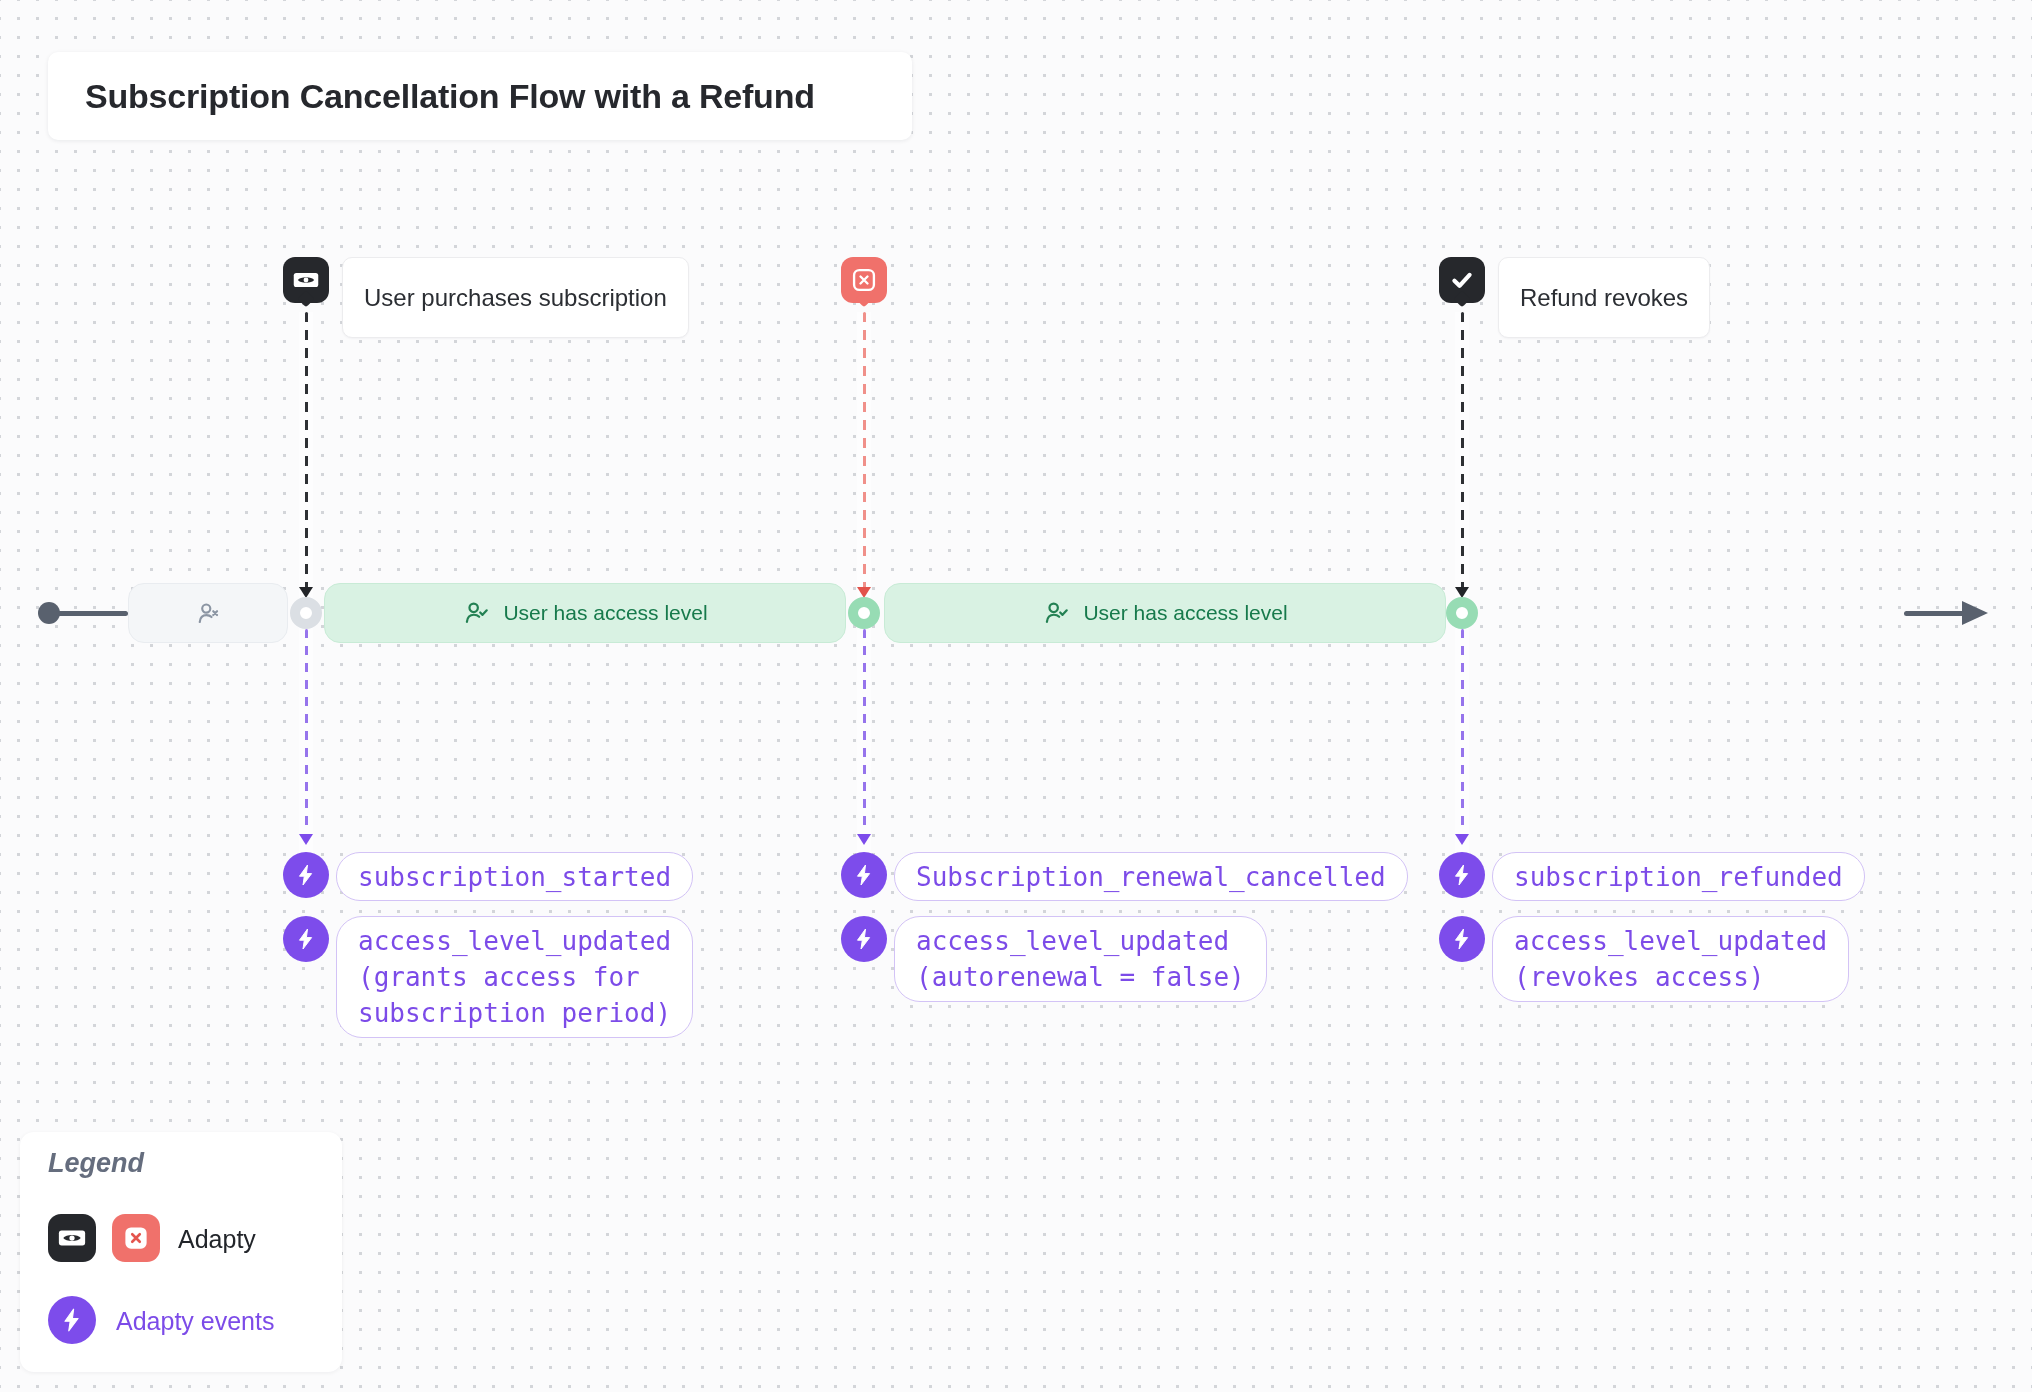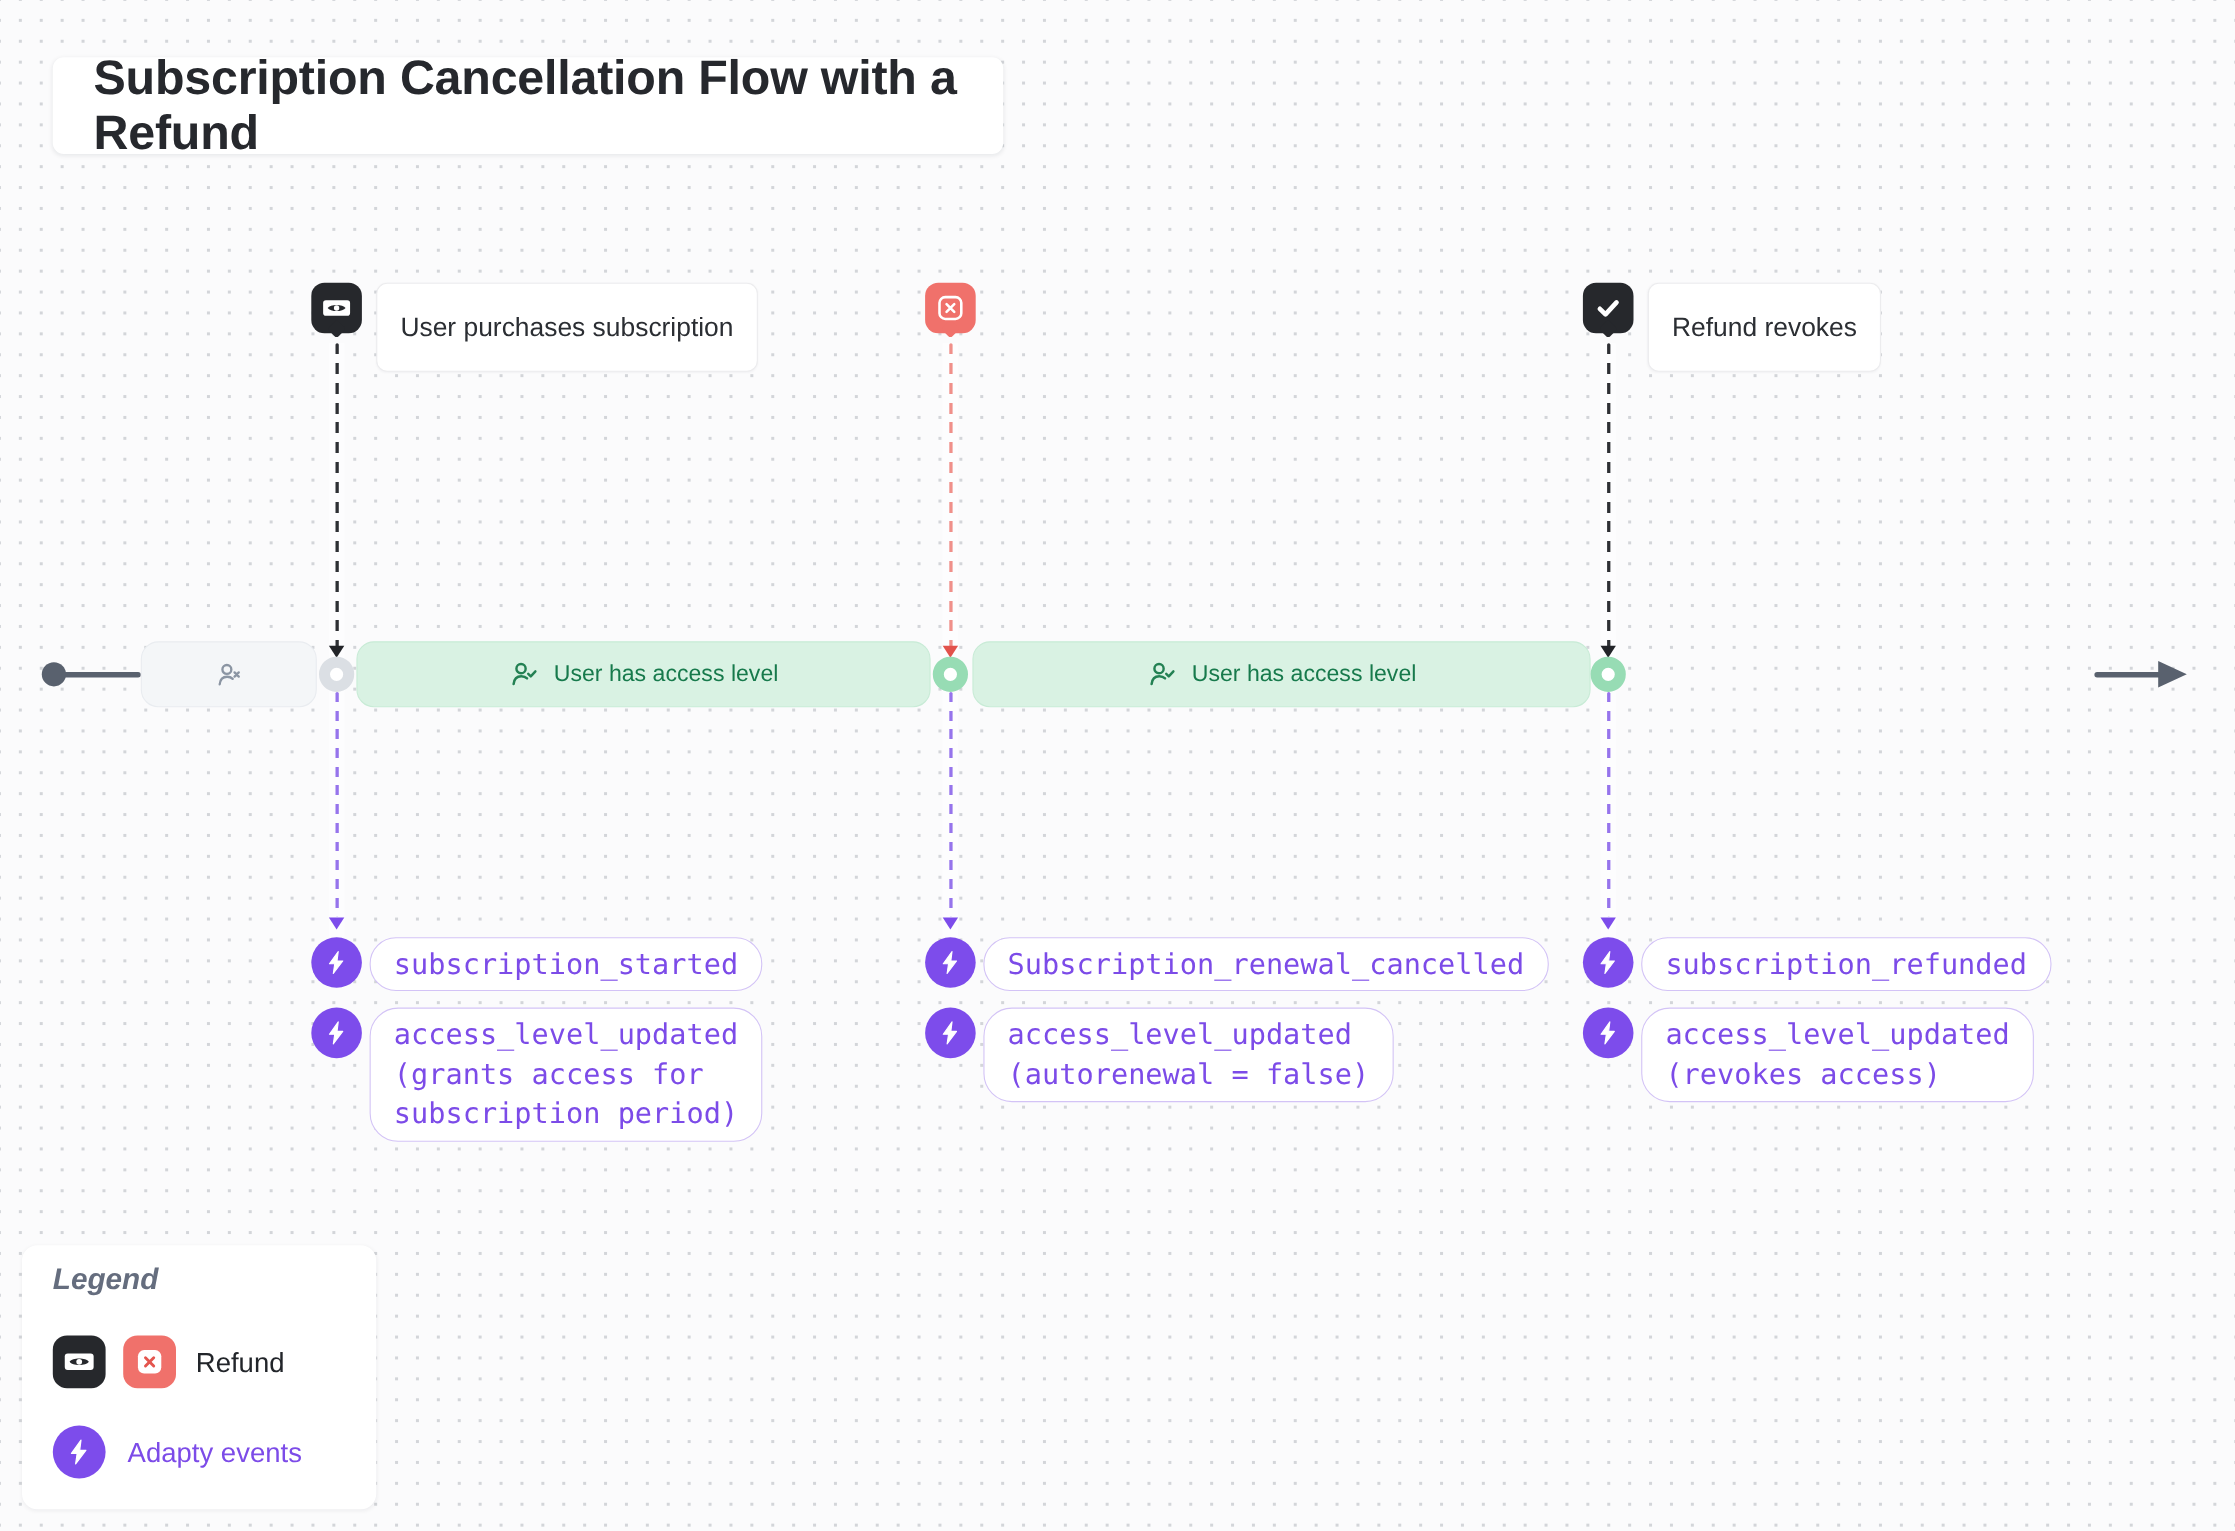--- a/index.html
+++ b/index.html
@@ -2,21 +2,21 @@
 <html><head>
 <meta charset="utf-8">
 <style>
   html,body{margin:0;padding:0;background:#fbfbfc;font-family:"Liberation Sans",sans-serif;}
   .canvas{position:relative;width:2032px;height:1392px;overflow:hidden;background-color:#fbfbfc;
     background-image:radial-gradient(circle,#d3d5d9 1.6px,transparent 1.8px);
     background-size:19px 19px;background-position:9px 9px;}
   
   .title-card{position:absolute;left:48px;top:52px;width:864px;height:88px;background:#fff;border-radius:10px;
     box-shadow:0 1px 4px rgba(16,24,40,.08);display:flex;align-items:center;}
-  .title-card h1{margin:0 0 0 37px;font-size:44px;font-weight:700;color:#26282d;letter-spacing:-.2px;}
+  .title-card h1{margin:0 0 0 37px;font-size:34px;font-weight:700;color:#26282d;letter-spacing:-.2px;}
   
   .marker{position:absolute;top:257px;width:46px;height:46px;border-radius:12px;display:flex;align-items:center;justify-content:center;}
   .marker .tail{position:absolute;left:17px;top:36px;width:12px;height:12px;border-radius:3px;transform:rotate(45deg);}
   .marker.dark,.marker.dark .tail{background:#26282c;}
   .marker.red,.marker.red .tail{background:#f0716b;}
   .marker svg{position:relative;z-index:2;}
   .action-label{position:absolute;top:257px;height:47px;background:#fff;border:1.5px solid #ececee;border-radius:10px;
     display:inline-flex;align-items:center;padding:16px 21px;font-size:24px;color:#2b2e33;box-shadow:0 1px 2px rgba(16,24,40,.04);}
   .action-label.red{border-color:#f7d9d7;color:#e0524d;}
   
@@ -199,21 +199,21 @@
       <path d="M5 12 C7 8.8 17 8.8 19 12 C17 15.2 7 15.2 5 12 Z" fill="#26282c"></path>
       <circle cx="12" cy="12" r="2.1" fill="#fff"></circle>
     </svg>
   </div>
   <div class="legend-icon red" style="left:112px;top:1214px">
     <svg width="30" height="30" viewBox="0 0 24 24">
       <rect x="3.5" y="3.5" width="17" height="17" rx="4.5" fill="#fff"></rect>
       <path d="M9 9l6 6M15 9l-6 6" stroke="#e4554e" stroke-width="2.1" stroke-linecap="round"></path>
     </svg>
   </div>
-  <div class="legend-label" style="left:178px;top:1225px">Refund</div>
+  <div class="legend-label" style="left:178px;top:1225px">Adapty</div>
 
   <div class="legend-icon purplec" style="left:48px;top:1296px">
     <svg width="26" height="26" viewBox="0 0 24 24">
       <path d="M13.5 2 L5.5 13.2 H10.3 L9 22 L17.6 10.6 H12.4 Z" fill="#fff" stroke="#fff" stroke-width="1" stroke-linejoin="round"></path>
     </svg>
   </div>
   <div class="legend-label purple" style="left:116px;top:1307px">Adapty events</div>
 
 </div>
 

